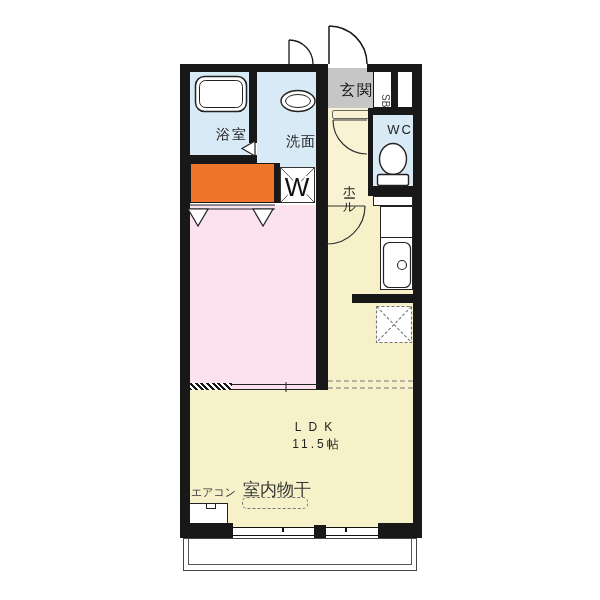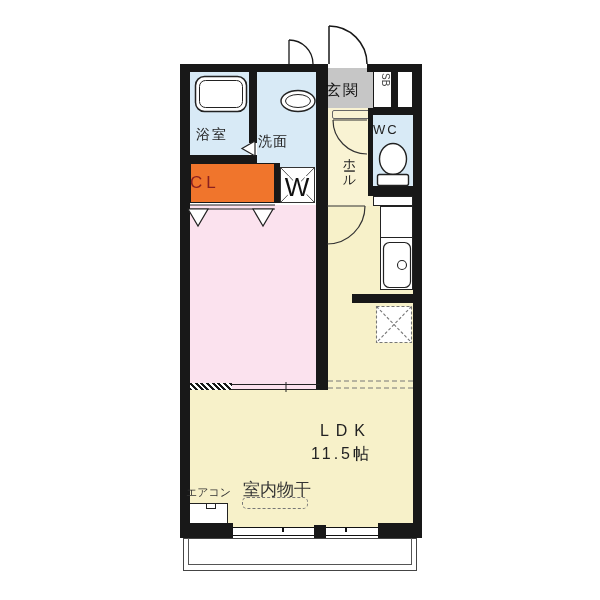--- a/index.html
+++ b/index.html
@@ -4,21 +4,21 @@
 <style>
   html,body{margin:0;padding:0;background:#ffffff;}
   #stage{position:relative;width:600px;height:600px;background:#ffffff;overflow:hidden;
          font-family:"Liberation Sans","DejaVu Sans",sans-serif;color:#222;}
   .abs{position:absolute;box-sizing:border-box;}
   .fill{z-index:10;}
   .fixture{z-index:20;background:#fff;}
   .wall{z-index:30;background:#181818;}
   .hatch{z-index:30;background:repeating-linear-gradient(45deg,#181818 0,#181818 2px,#ffffff 2px,#ffffff 4px);}
   svg.overlay{position:absolute;left:0;top:0;z-index:40;pointer-events:none;}
-  .lbl{position:absolute;z-index:50;text-align:left;white-space:nowrap;line-height:1.2;}
+  .lbl{position:absolute;z-index:50;text-align:right;white-space:nowrap;line-height:1.2;}
   .vtext{writing-mode:vertical-rl;}
   .bath-bg{background:#d8eaf6;}
   .cream{background:#f7f1c9;}
   .hall-bg{background:#f9f3d3;}
   .pink-bg{background:#fbe2ee;}
   .cl-bg{background:#f0752c;border:1px solid #181818;}
   .genkan-bg{background:#c6c6c6;}
 </style>
 </head>
 <body>
@@ -147,21 +147,20 @@
       <circle cx="402" cy="265" r="4.5" fill="#ffffff" stroke="#222" stroke-width="1.1"></circle>
     </g>
   </svg>
 
   <div class="lbl" style="left:196px;top:126px;width:52px;font-size:14px;letter-spacing:2px;">浴室</div>
   <div class="lbl" style="left:258px;top:133px;width:58px;font-size:14px;letter-spacing:1px;">洗面</div>
   <div class="lbl" style="left:326px;top:81px;width:48px;font-size:15px;letter-spacing:2px;color:#111;">玄関</div>
   <div class="lbl vtext" style="left:374px;top:73px;width:17px;height:34px;font-size:10px;color:#444;">SB</div>
   <div class="lbl" style="left:373px;top:122px;width:40px;font-size:13px;letter-spacing:2px;">WC</div>
   <div class="lbl vtext" style="left:337px;top:149px;width:20px;height:60px;font-size:13px;letter-spacing:1px;">ホール</div>
-  <div class="lbl" style="left:190px;top:173px;width:85px;font-size:17px;letter-spacing:4px;color:#8b2020;">CL</div>
-  <div class="lbl" style="left:262px;top:419px;width:110px;text-align:right;font-size:16px;line-height:1.45;">
+  <div class="lbl" style="left:262px;top:419px;width:110px;text-align:center;font-size:12px;line-height:1.45;">
     <span style="letter-spacing:7px;">LDK</span><br>
     <span style="letter-spacing:3px;">11.5帖</span>
   </div>
   <div class="lbl" style="left:186px;top:486px;width:50px;font-size:11px;color:#333;">エアコン</div>
   <div class="lbl" style="left:243px;top:480px;width:64px;font-size:17px;color:#333;">室内物干</div>
 
 </div>
 
 </body></html>

